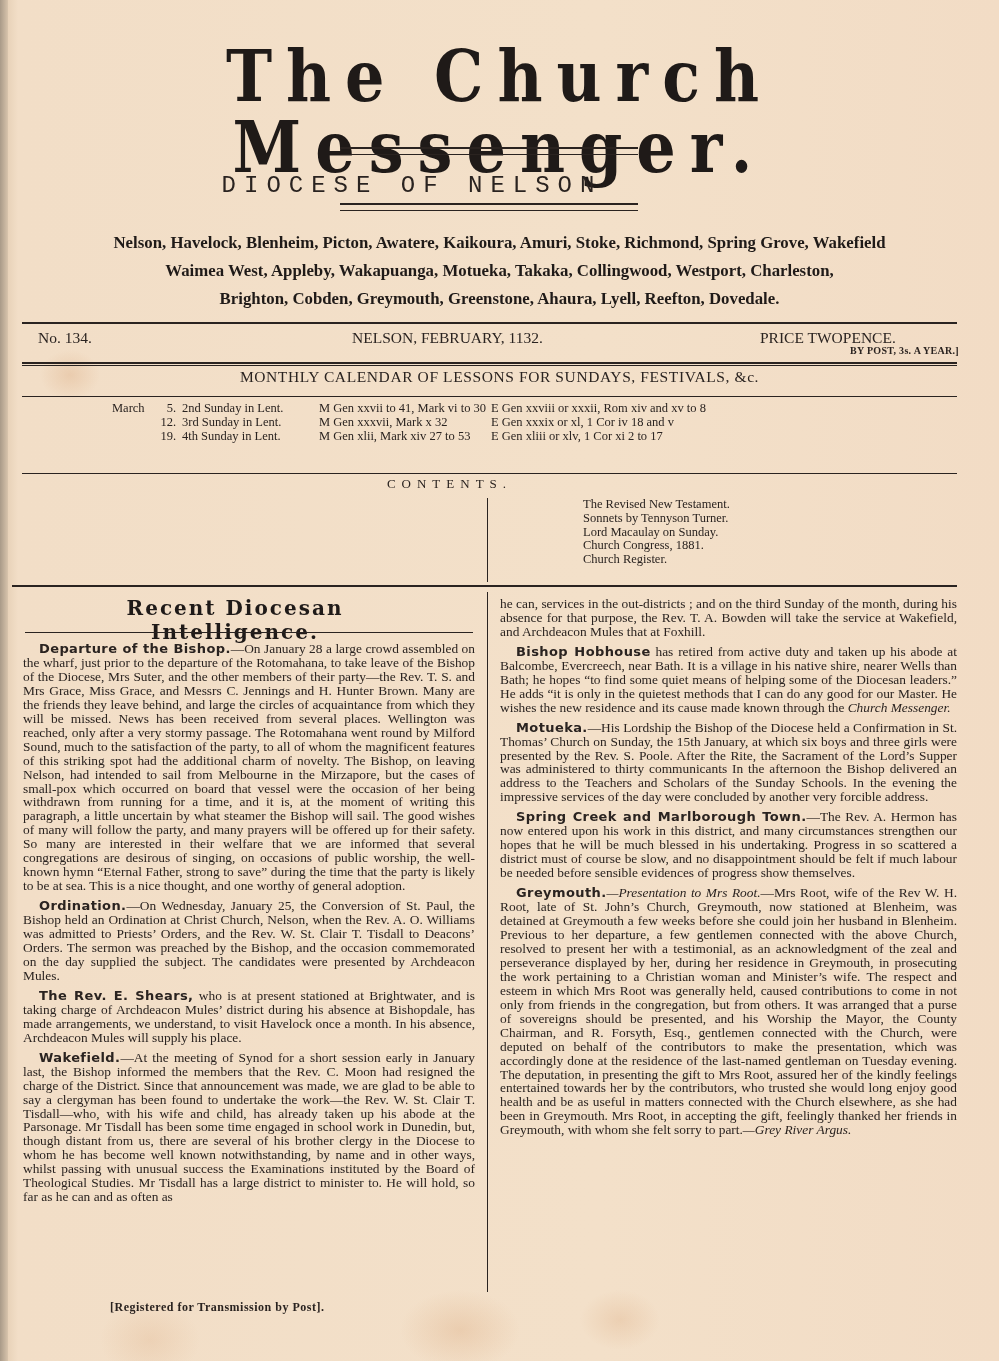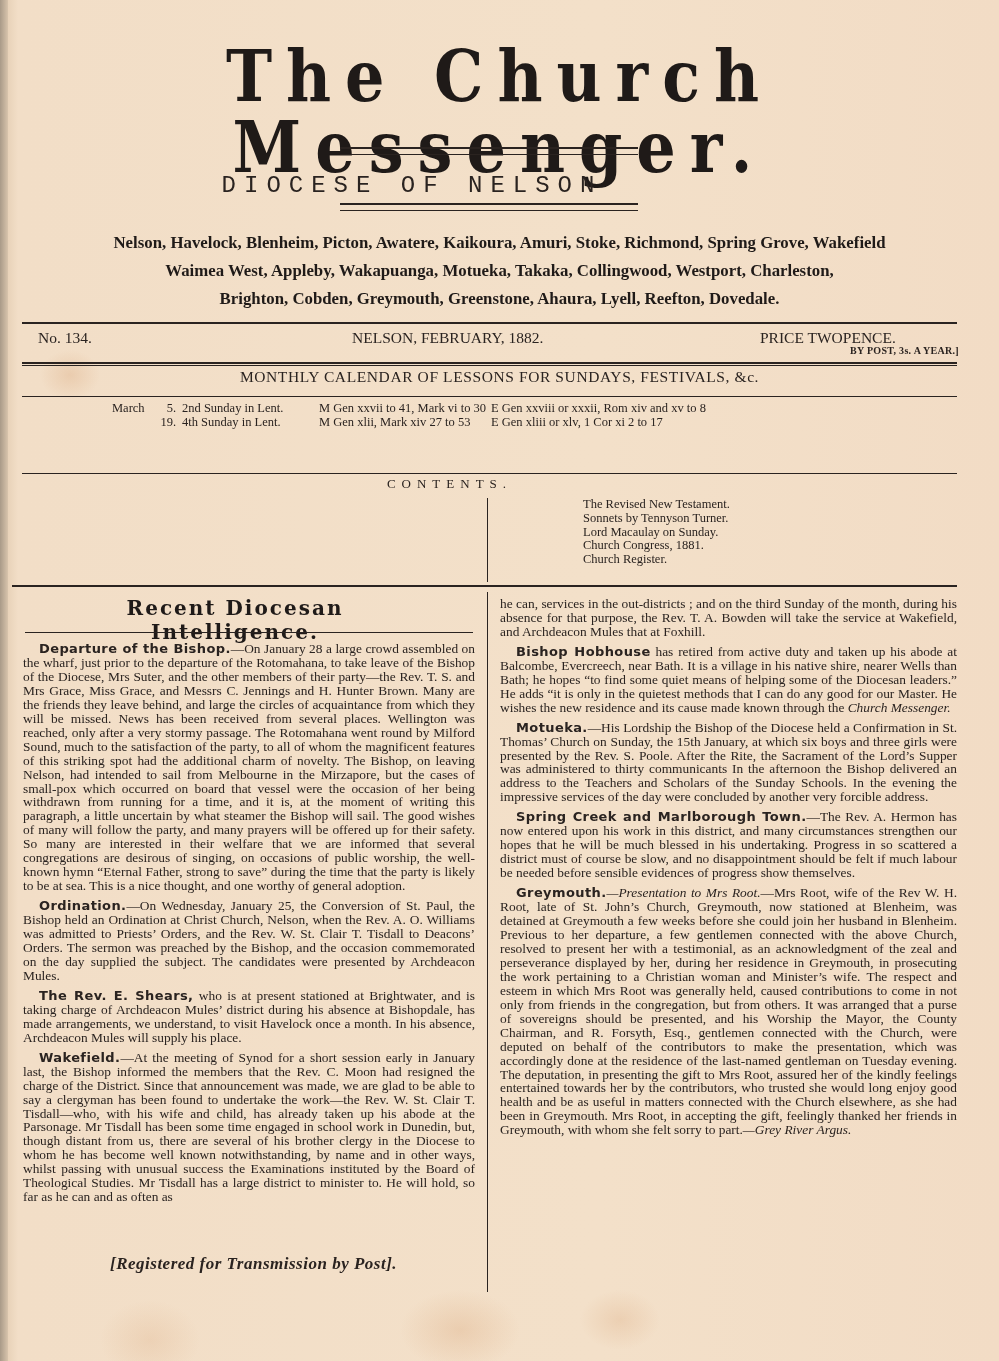--- a/index.html
+++ b/index.html
@@ -57,56 +57,63 @@
     font-family:"DejaVu Serif", serif; font-weight:bold; font-size:20px; letter-spacing:2px; color:#1f1a18;
   }
   .col {
     position:absolute; font-size:13.4px; line-height:13.95px; text-align:justify; color:#2a2320;
     hyphens:manual;
   }
   .col p { margin:0 0 6px 0; text-indent:16px; }
   .col p.noindent { text-indent:0; }
   .col .rh { font-family:"DejaVu Sans", sans-serif; font-weight:bold; font-size:13px; letter-spacing:0.4px; }
   .col i { font-style:italic; }
-  .registered { position:absolute; left:110px; top:1254px; font-style:italic; font-weight:bold; font-size:17px; letter-spacing:0.5px; }
+  .registered { position:absolute; left:110px; top:1300px; font-weight:bold; font-size:12px; letter-spacing:0.5px; }
 </style>
 </head>
 <body>
 
 <div class="page">
   <div class="spine"></div>
 
   <div class="masthead">The Church Messenger.</div>
   <div class="rule-double" style="left:340px; top:147px; width:298px;"></div>
   <div class="diocese">DIOCESE OF NELSON</div>
   <div class="rule-double" style="left:340px; top:203px; width:298px;"></div>
 
   <div class="places">
     <div>Nelson, Havelock, Blenheim, Picton, Awatere, Kaikoura, Amuri, Stoke, Richmond, Spring Grove, Wakefield</div>
     <div>Waimea West, Appleby, Wakapuanga, Motueka, Takaka, Collingwood, Westport, Charleston,</div>
     <div>Brighton, Cobden, Greymouth, Greenstone, Ahaura, Lyell, Reefton, Dovedale.</div>
   </div>
 
   <div class="hr" style="left:22px; top:322px; width:935px; height:2px;"></div>
   <div class="issue-row" style="left:38px;">No. 134.</div>
-  <div class="issue-row" style="left:352px;">NELSON, FEBRUARY, 1882.</div>
+  <div class="issue-row" style="left:352px;">NELSON, FEBRUARY, 1132.</div>
   <div class="issue-row" style="left:760px;">PRICE TWOPENCE.</div>
   <div class="bypost">BY POST, 3s. A YEAR.]</div>
   <div class="hr" style="left:22px; top:362px; width:935px; height:2px;"></div>
   <div class="hr" style="left:22px; top:365px; width:935px; height:1px;"></div>
 
   <div class="cal-title">MONTHLY CALENDAR OF LESSONS FOR SUNDAYS, FESTIVALS, &amp;c.</div>
   <div class="hr" style="left:22px; top:396px; width:935px; height:1px;"></div>
   <div class="cal-table">
     <div class="cal-row">
       <span class="cal-month">March</span>
       <span class="cal-date">5.</span>
       <span class="cal-sunday">2nd Sunday in Lent.</span>
       <span class="cal-m">M Gen xxvii to 41, Mark vi to 30</span>
       <span>E Gen xxviii or xxxii, Rom xiv and xv to 8</span>
+    </div>
+    <div class="cal-row">
+      <span class="cal-month"></span>
+      <span class="cal-date">12.</span>
+      <span class="cal-sunday">3rd Sunday in Lent.</span>
+      <span class="cal-m">M Gen xxxvii, Mark x 32</span>
+      <span>E Gen xxxix or xl, 1 Cor iv 18 and v</span>
     </div>
     <div class="cal-row">
       <span class="cal-month"></span>
       <span class="cal-date">19.</span>
       <span class="cal-sunday">4th Sunday in Lent.</span>
       <span class="cal-m">M Gen xlii, Mark xiv 27 to 53</span>
       <span>E Gen xliii or xlv, 1 Cor xi 2 to 17</span>
     </div>
   </div>
   <div class="hr" style="left:22px; top:473px; width:935px; height:1px;"></div>

